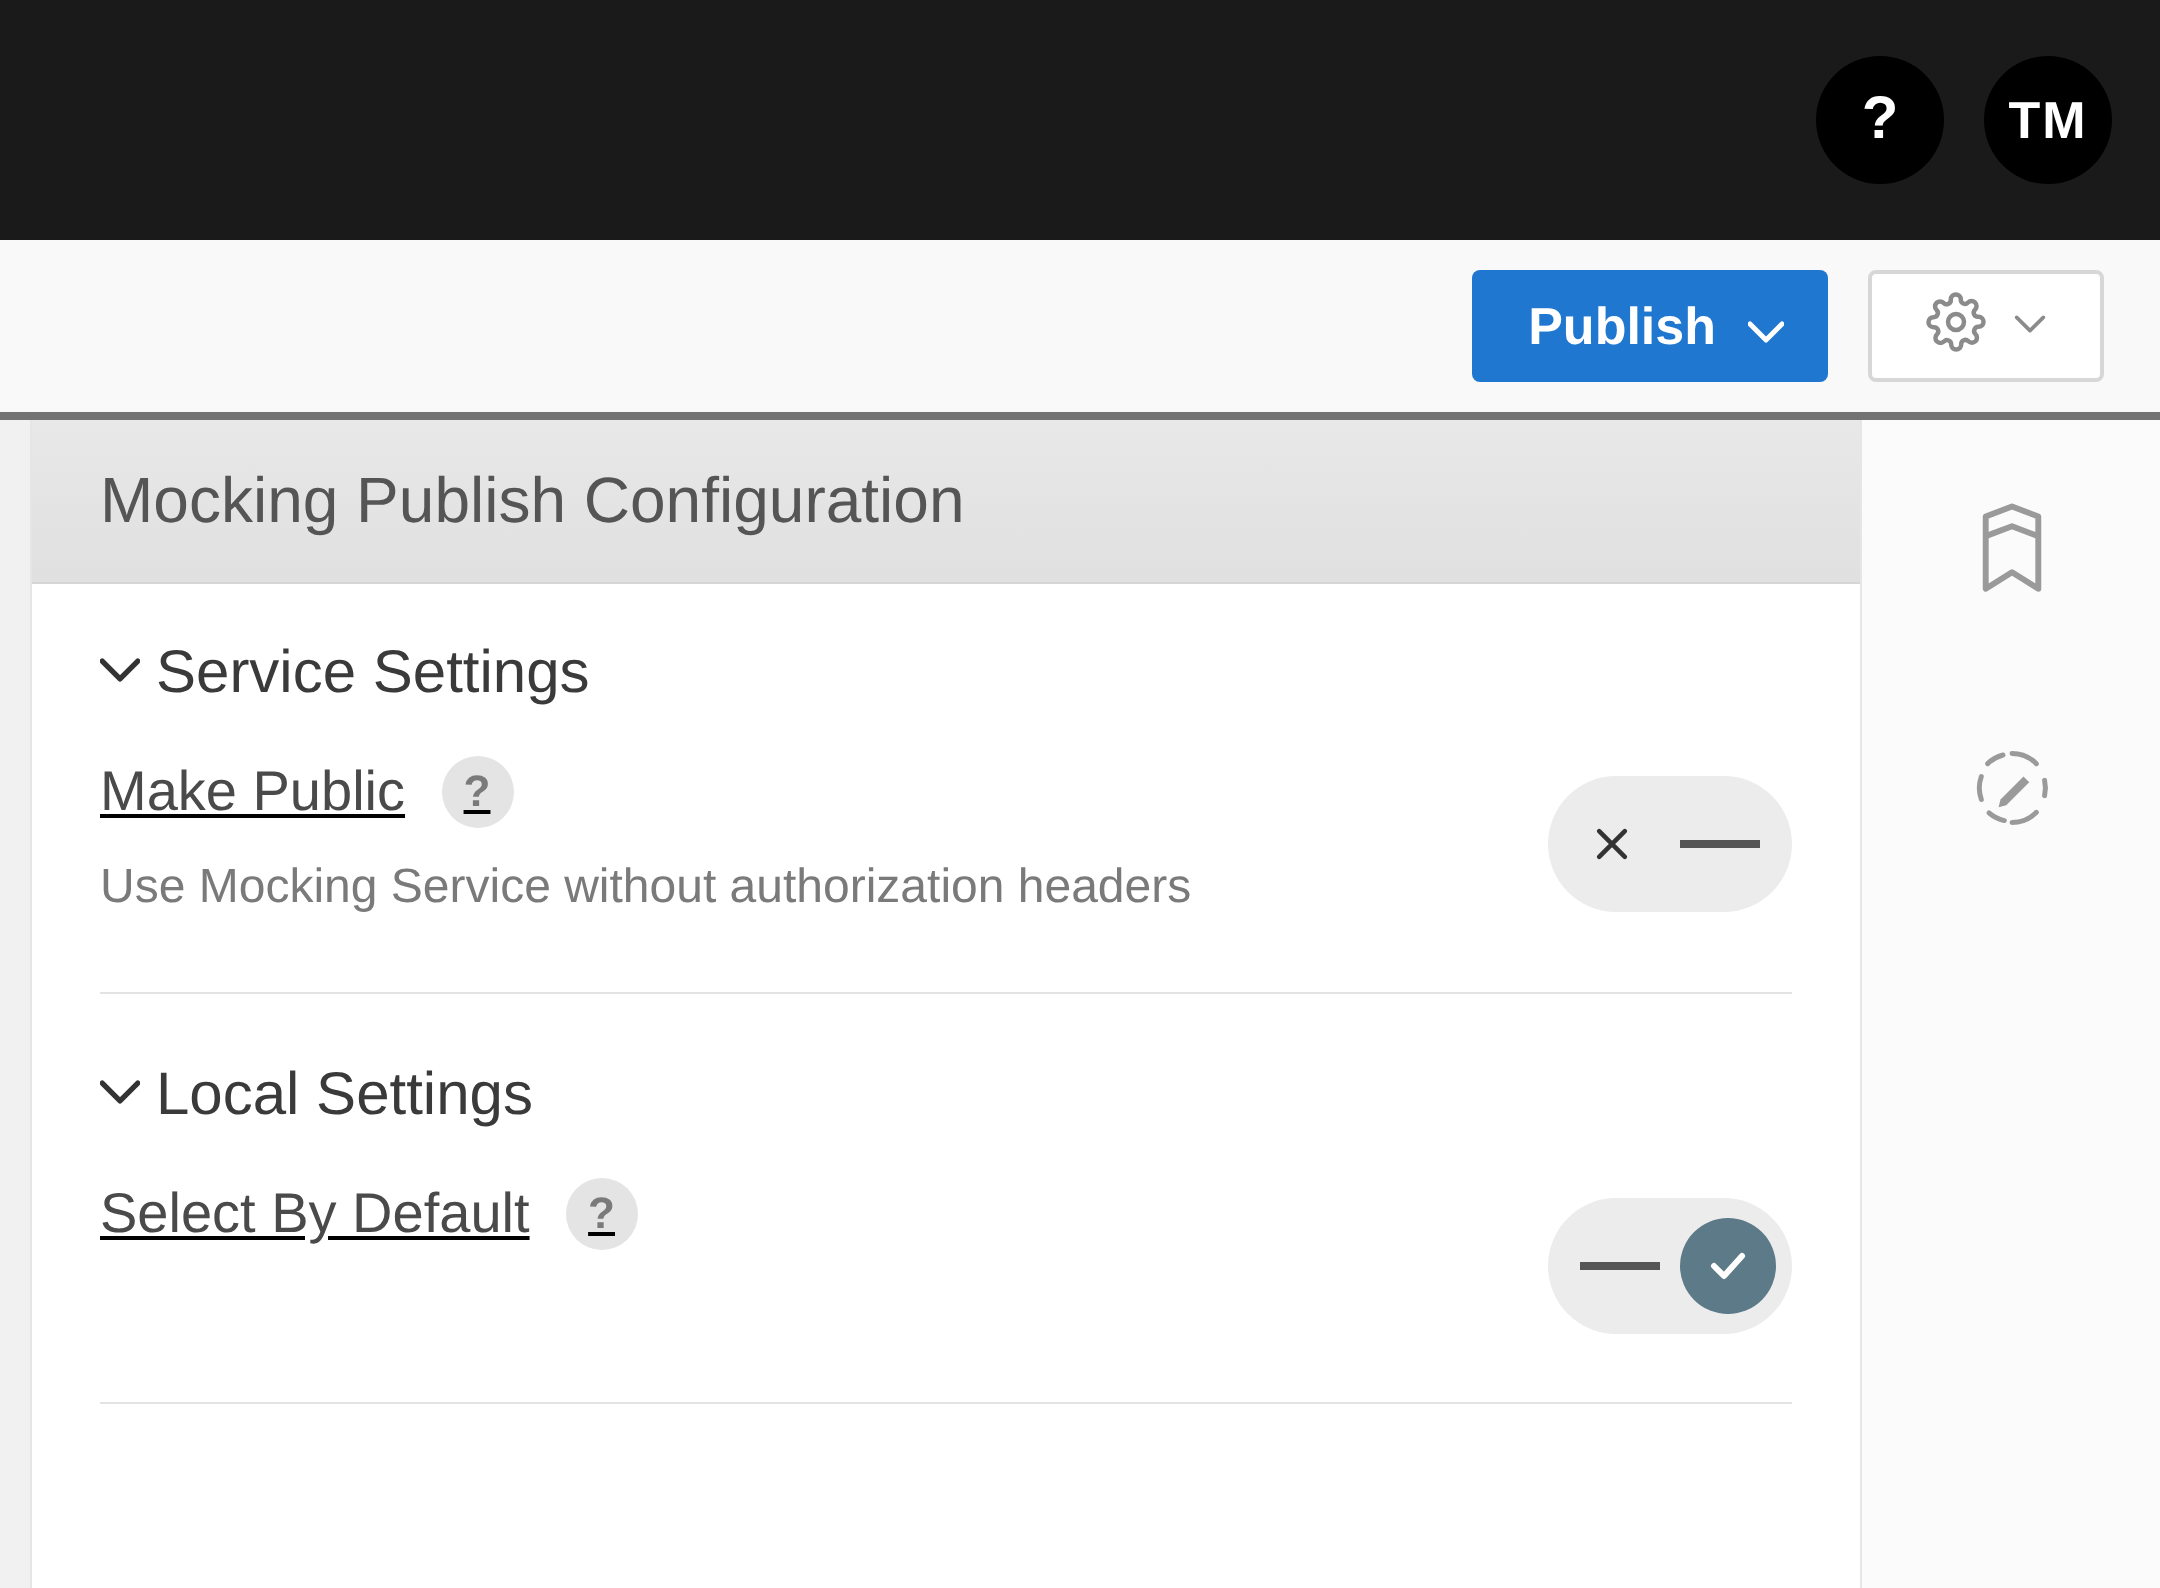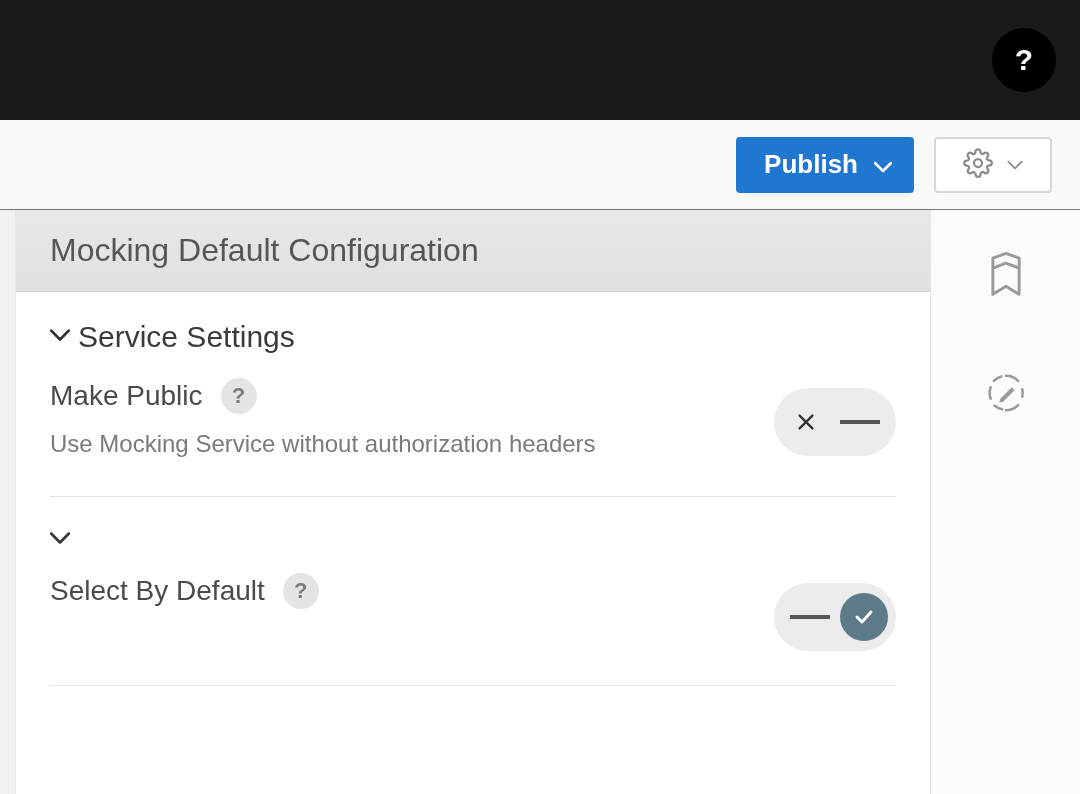--- a/index.html
+++ b/index.html
@@ -40,21 +40,21 @@
     color: #fff;
     font-size: 26px;
     font-weight: 600;
     letter-spacing: 1px;
   }
 
   
   .toolbar {
     height: 90px;
     background: #f9f9f9;
-    border-bottom: 1px solid #737373;
+    border-bottom: 4px solid #737373;
     display: flex;
     justify-content: flex-end;
     align-items: center;
     padding-right: 28px;
     gap: 20px;
   }
   .publish-btn {
     background: #1f77d0;
     color: #fff;
     border: none;
@@ -162,20 +162,21 @@
   }
   .setting-left {
     flex: 1;
     padding-right: 20px;
   }
   .setting-label-row {
     display: flex;
     align-items: center;
     gap: 18px;
     margin-bottom: 12px;
+    text-decoration: underline;
   }
   .setting-label {
     font-size: 28px;
     color: #4a4a4a;
   }
   .help-badge {
     width: 36px;
     height: 36px;
     border-radius: 50%;
     background: #e4e4e4;
@@ -239,20 +240,23 @@
   .toggle.on .knob svg { color: #fff; }
 
 </style>
 </head>
 <body>
 
 <div class="topbar">
   <div class="topbar-circle">
     <span class="help-q">?</span>
   </div>
+  <div class="topbar-circle">
+    <span class="tm-text">TM</span>
+  </div>
 </div>
 
 <div class="toolbar">
   <button class="publish-btn">
     <span>Publish</span>
     <span class="chev">
       <svg width="18" height="12" viewBox="0 0 18 12">
           <path d="M1 2 L9 10 L17 2" stroke="#fff" stroke-width="2.5" fill="none" stroke-linecap="round" stroke-linejoin="round"></path>
         </svg>
     </span>
@@ -269,21 +273,21 @@
           <path d="M1 2 L9 10 L17 2" stroke="#8b8b8b" stroke-width="2.2" fill="none" stroke-linecap="round" stroke-linejoin="round"></path>
         </svg>
     </span>
   </div>
 </div>
 
 <div class="main">
   <div class="left-gutter"></div>
 
   <div class="content-wrap">
-    <div class="panel-title">Mocking Default Configuration</div>
+    <div class="panel-title">Mocking Publish Configuration</div>
 
     <div class="panel-body">
 
       <div class="section-header">
         <span class="section-chev">
           <svg width="20" height="14" viewBox="0 0 18 12">
               <path d="M1 2 L9 10 L17 2" stroke="#333" stroke-width="2.4" fill="none" stroke-linecap="round" stroke-linejoin="round"></path>
             </svg>
         </span>
         <span class="section-title">Service Settings</span>
@@ -306,20 +310,21 @@
           </div>
         </div>
       </div>
 
       <div class="section-header">
         <span class="section-chev">
           <svg width="20" height="14" viewBox="0 0 18 12">
               <path d="M1 2 L9 10 L17 2" stroke="#333" stroke-width="2.4" fill="none" stroke-linecap="round" stroke-linejoin="round"></path>
             </svg>
         </span>
+        <span class="section-title">Local Settings</span>
       </div>
 
       <div class="setting-row last">
         <div class="setting-left">
           <div class="setting-label-row">
             <span class="setting-label">Select By Default</span>
             <span class="help-badge">?</span>
           </div>
         </div>
         <div class="toggle on">

